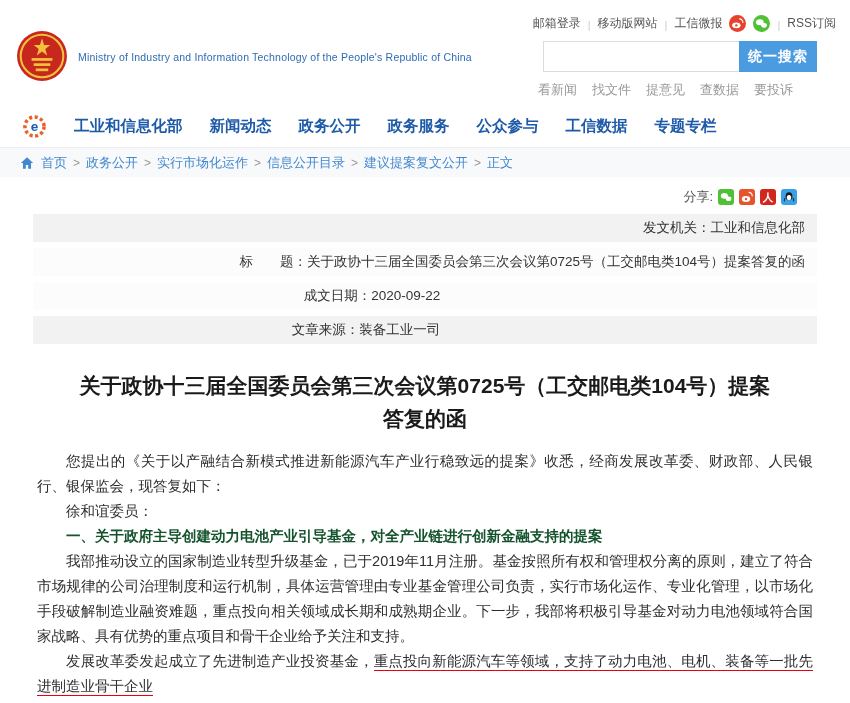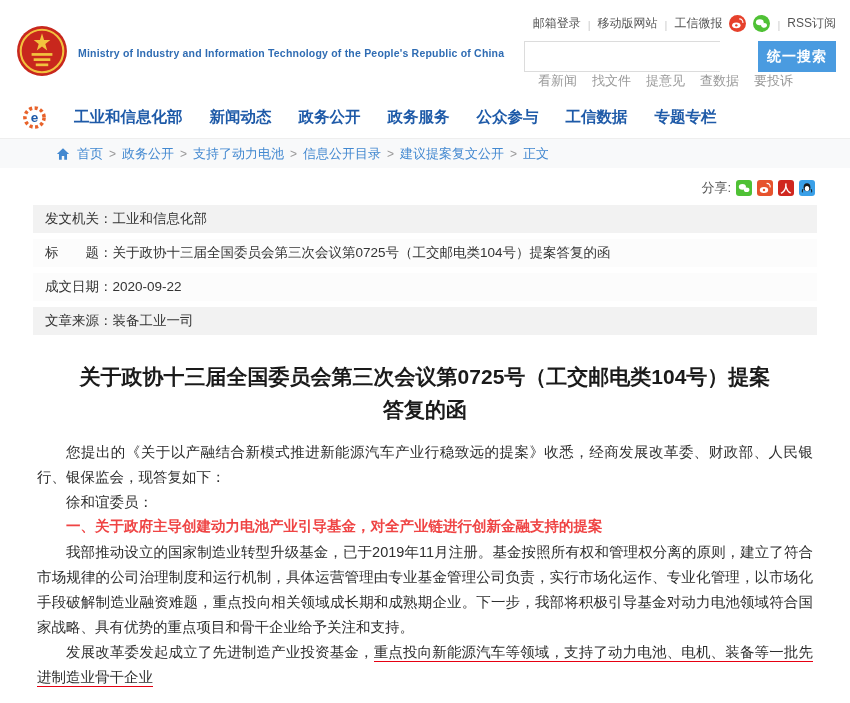--- a/index.html
+++ b/index.html
@@ -4,63 +4,63 @@
 <style>
   * { margin:0; padding:0; box-sizing:border-box; }
   body { font-family:"Liberation Sans","DejaVu Sans",sans-serif; background:#fff; }
   .page { width:850px; height:703px; overflow:hidden; background:#fff; position:relative; }
 
   
   .site-header { display:flex; justify-content:space-between; padding:12px 14px 2px 14px; }
   .header-left { display:flex; align-items:center; gap:10px; padding-left:2px; }
   .emblem { width:52px; height:52px; flex:0 0 auto; }
   .site-title { font-size:26px; font-weight:bold; color:#1e5aa8; letter-spacing:2px; line-height:1.15; }
-  .site-subtitle { font-size:10.5px; color:#2f6cb3; margin-top:3px; letter-spacing:.2px;font-weight:bold; }
+  .site-subtitle { font-size:10.5px; color:#2f6cb3; margin-top:3px; letter-spacing:.2px; }
 
   .header-right { width:312px; padding-top:0; }
   .topbar { display:flex; align-items:flex-end; justify-content:flex-end; gap:7px; font-size:12px; color:#555; height:20px; }
   .topbar a { color:#555; text-decoration:none; cursor:pointer; }
   .sep::before { content:"|"; color:#ccc; font-size:11px; }
   .mini-icon { width:17px; height:17px; display:inline-block; vertical-align:middle; }
 
-  .search-row { display:flex; margin-top:9px; justify-content:space-between; }
+  .search-row { display:flex; margin-top:9px; justify-content:center; }
   .search-input { width:196px; height:31px; border:1px solid #dcdcdc; border-right:none; padding:0 8px; font-size:13px; outline:none; }
   .search-btn { width:78px; height:31px; background:#4a9be0; color:#fff; border:none; font-size:14px; font-weight:bold; cursor:pointer; letter-spacing:1px; }
 
-  .quick-links { display:flex; gap:15px; font-size:13px; color:#999; justify-content:flex-start; padding-left:14px; }
+  .quick-links { display:flex; gap:15px; margin-top:9px; font-size:13px; color:#999; justify-content:flex-start; padding-left:14px; }
   .quick-links a { color:#999; text-decoration:none; cursor:pointer; }
 
   
   .main-nav { display:flex; align-items:center; gap:27px; height:42px; padding-left:22px; margin-top:4px; }
   .nav-logo { width:25px; height:25px; }
   .main-nav a { font-size:15.5px; font-weight:bold; color:#1e5aa8; text-decoration:none; cursor:pointer; }
 
   
-  .breadcrumb-bar { display:flex; align-items:center; gap:6px; height:30px; background:#f8f9fa; border-top:1px solid #eee; padding-left:56px; font-size:13px; }
+  .breadcrumb-bar { display:flex; align-items:center; gap:6px; height:30px; background:#f8f9fa; border-top:1px solid #eee; padding-left:20px; font-size:13px; }
   .breadcrumb-bar a { color:#4288d0; text-decoration:none; cursor:pointer; }
   .crumb-sep::before { content:">"; color:#999; font-size:12px; }
   .home-icon { width:14px; height:14px; margin-right:1px; }
 
   
   .content { width:784px; margin:0 auto; }
-  .share-row { display:flex; justify-content:flex-end; align-items:center; gap:5px; margin:11px 2px 8px 0; font-size:13px; color:#555; }
+  .share-row { display:flex; justify-content:flex-end; align-items:center; gap:5px; margin:11px 20px 8px 0; font-size:13px; color:#555; }
   .share-icon { width:16px; height:16px; display:inline-block; cursor:pointer; }
 
   .meta-table { display:flex; flex-direction:column; gap:6px; }
-  .meta-row { background:#f2f2f2; padding:5px 12px; font-size:13.5px; color:#333; display:flex; }
+  .meta-row { background:#f2f2f2; padding:5px 12px; font-size:13.5px; color:#333; display:flex;text-align:right; }
   .meta-row.white { background:#fcfcfc; }
   .meta-cell { flex:1; }
   .meta-cell.first { flex:0 0 52%; }
   .meta-label { color:#333; }
 
   .article-title { text-align:center; font-size:21px; font-weight:bold; color:#1a1a1a; line-height:1.55; margin:26px 44px 14px 44px; font-family:"Liberation Sans","DejaVu Sans",sans-serif; }
 
   .article-body { margin:6px 4px 0 4px; }
   .article-body p { font-size:14.5px; line-height:1.72; color:#2e2e2e; text-indent:2em; text-align:justify; }
-  .article-body p.bold { font-weight:bold; color:#ef4444;font-family:Liberation Mono, monospace; }
+  .article-body p.bold { font-weight:bold; color:#14532d; }
   .red-underline { border-bottom:1.5px solid #e60012; padding-bottom:1px; }
 </style>
 </head>
 <body>
 
 <div class="page">
 
   <header class="site-header">
     <div class="header-left">
       <span class="emblem">
@@ -138,21 +138,21 @@
   <div class="breadcrumb-bar">
     <span class="home-icon">
       <svg viewBox="0 0 16 16" width="14" height="14">
         <path d="M8 1.5 L15 8 H12.6 V14.5 H9.4 V10.4 H6.6 V14.5 H3.4 V8 H1 Z" fill="#4288d0"></path>
       </svg>
     </span>
     <a>首页</a>
     <span class="crumb-sep"></span>
     <a>政务公开</a>
     <span class="crumb-sep"></span>
-    <a>支持了动力电池</a>
+    <a>实行市场化运作</a>
     <span class="crumb-sep"></span>
     <a>信息公开目录</a>
     <span class="crumb-sep"></span>
     <a>建议提案复文公开</a>
     <span class="crumb-sep"></span>
     <a>正文</a>
   </div>
 
   <div class="content">
 

